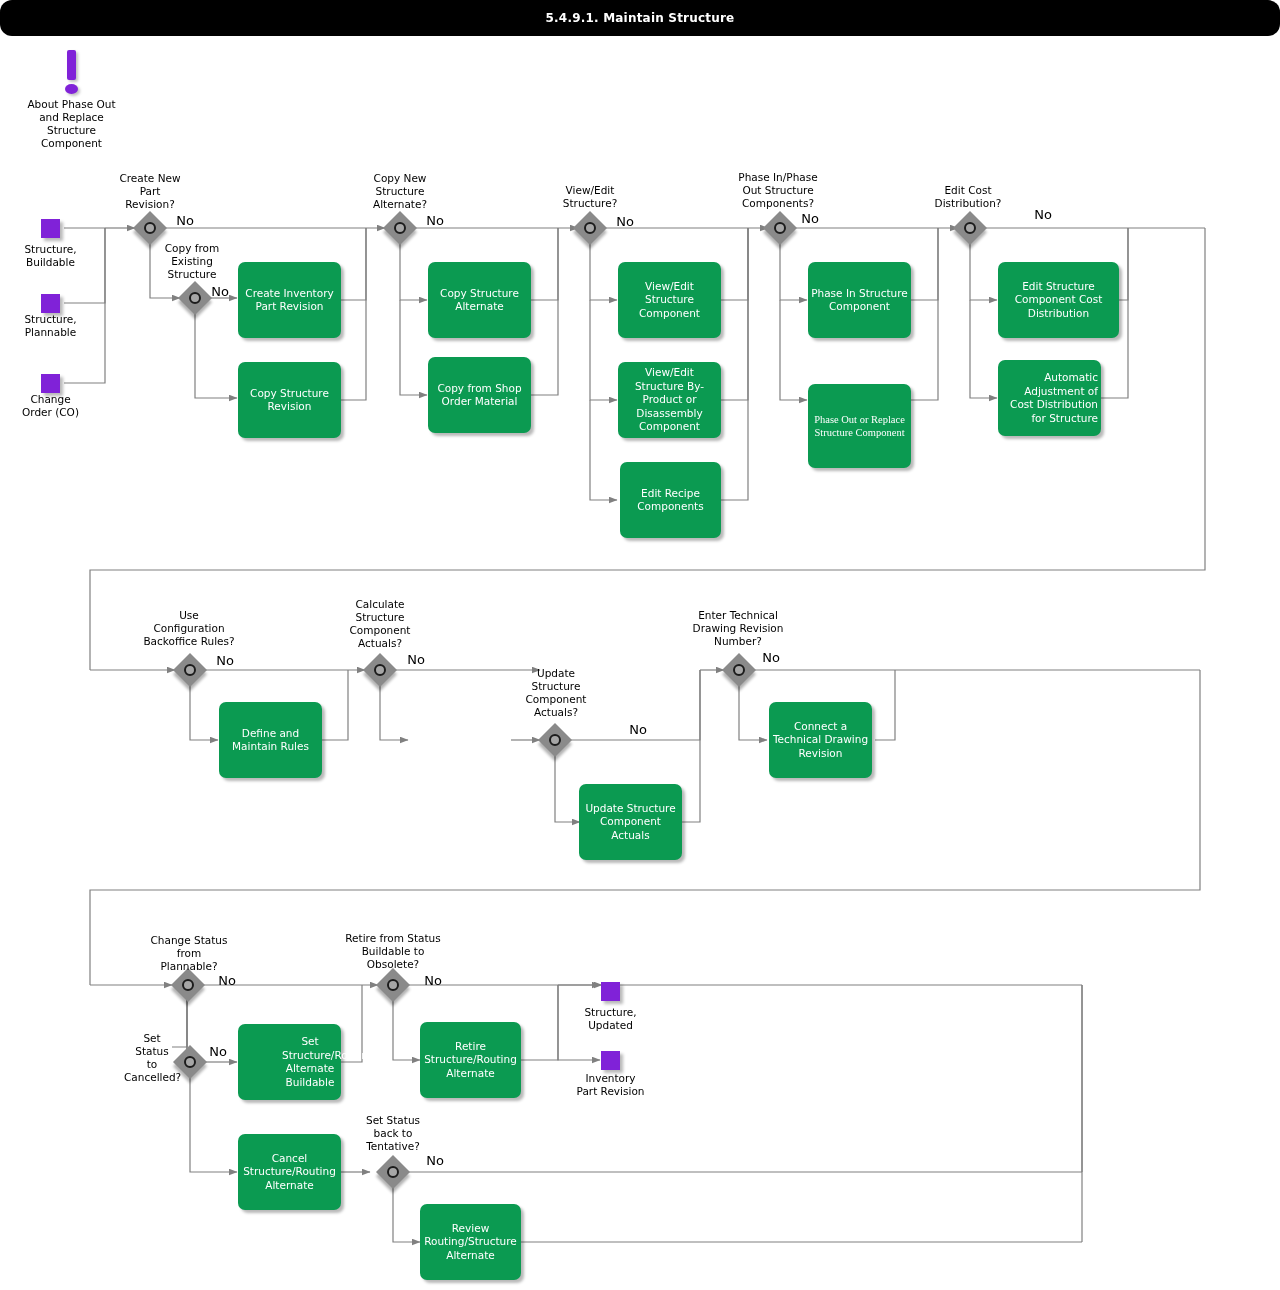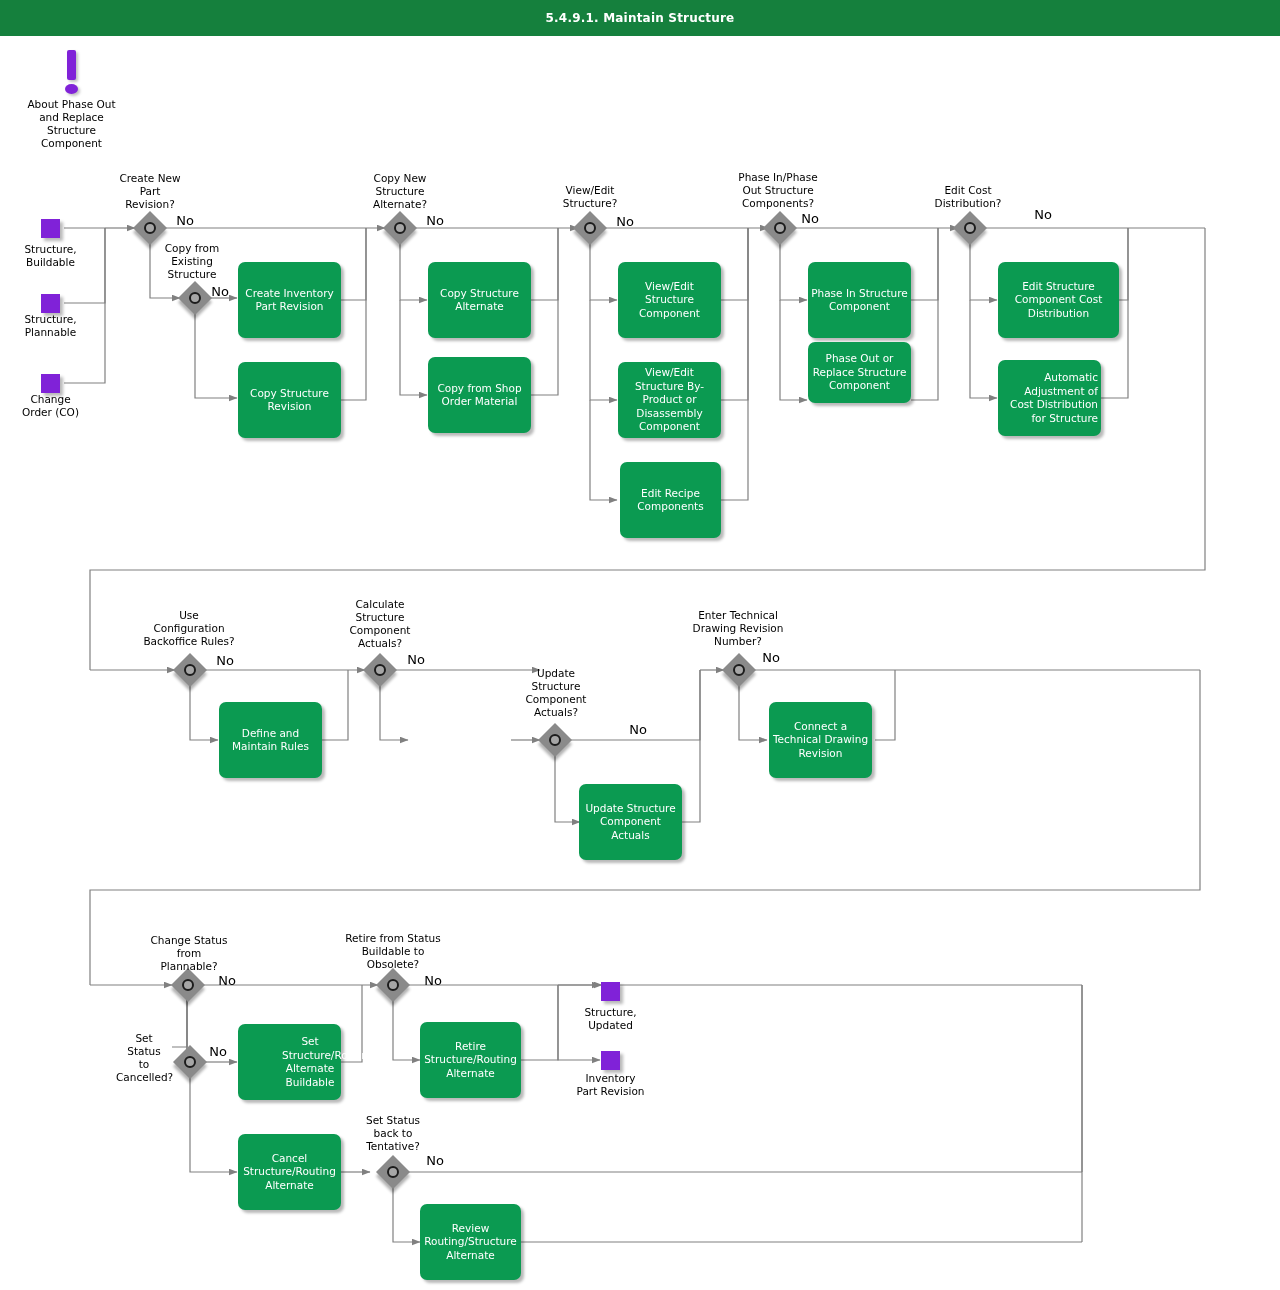--- a/index.html
+++ b/index.html
@@ -13,24 +13,25 @@
     width: 1280px;
     height: 1290px;
     background: #ffffff;
     overflow: hidden;
   }
   
   #titlebar {
     position: absolute;
     left: 0; top: 0;
     width: 1280px; height: 36px;
-    background: #15803d;
+    background: #000000;
     display: flex;
     align-items: center;
     justify-content: center;
+    border-radius: 12px;
   }
   #titlebar .title-text {
     color: #ffffff;
     font-family: "DejaVu Sans", sans-serif;
     font-size: 12px;
     font-weight: bold;
     letter-spacing: 0.2px;
   }
   
   #wires {
@@ -342,21 +343,21 @@
   <div class="node" style="left:620px; top:462px; width:101px; height:76px;">
     <span>Edit Recipe
 Components</span>
   </div>
 
   <div class="node" style="left:808px; top:262px; width:103px; height:76px;">
     <span>Phase In
 Structure
 Component</span>
   </div>
-  <div class="node" style="left:808px; top:342px; width:103px; height:61px;">
+  <div class="node" style="left:808px; top:384px; width:103px; height:84px;font-family:Liberation Serif, serif;">
     <span>Phase Out or
 Replace
 Structure
 Component</span>
   </div>
 
   <div class="node" style="left:998px; top:262px; width:121px; height:76px;">
     <span>Edit Structure
 Component Cost
 Distribution</span>
@@ -429,21 +430,21 @@
   </div>
   <div class="lbl" style="left:132px; top:934px; width:114px;">Change Status
 from
 Plannable?</div>
   <div class="lbl no" style="left:212px; top:974px; width:30px;">No</div>
 
   <div class="gate" style="left:175px; top:1047px;">
     <div class="dia"></div>
     <div class="ring"></div>
   </div>
-  <div class="lbl" style="left:116px; top:1032px; width:56px;">Set
+  <div class="lbl" style="left:124px; top:1032px; width:56px;">Set
 Status
 to
 Cancelled?</div>
   <div class="lbl no" style="left:203px; top:1045px; width:30px;">No</div>
 
   <div class="gate" style="left:378px; top:970px;">
     <div class="dia"></div>
     <div class="ring"></div>
   </div>
   <div class="lbl" style="left:327px; top:932px; width:132px;">Retire from Status

